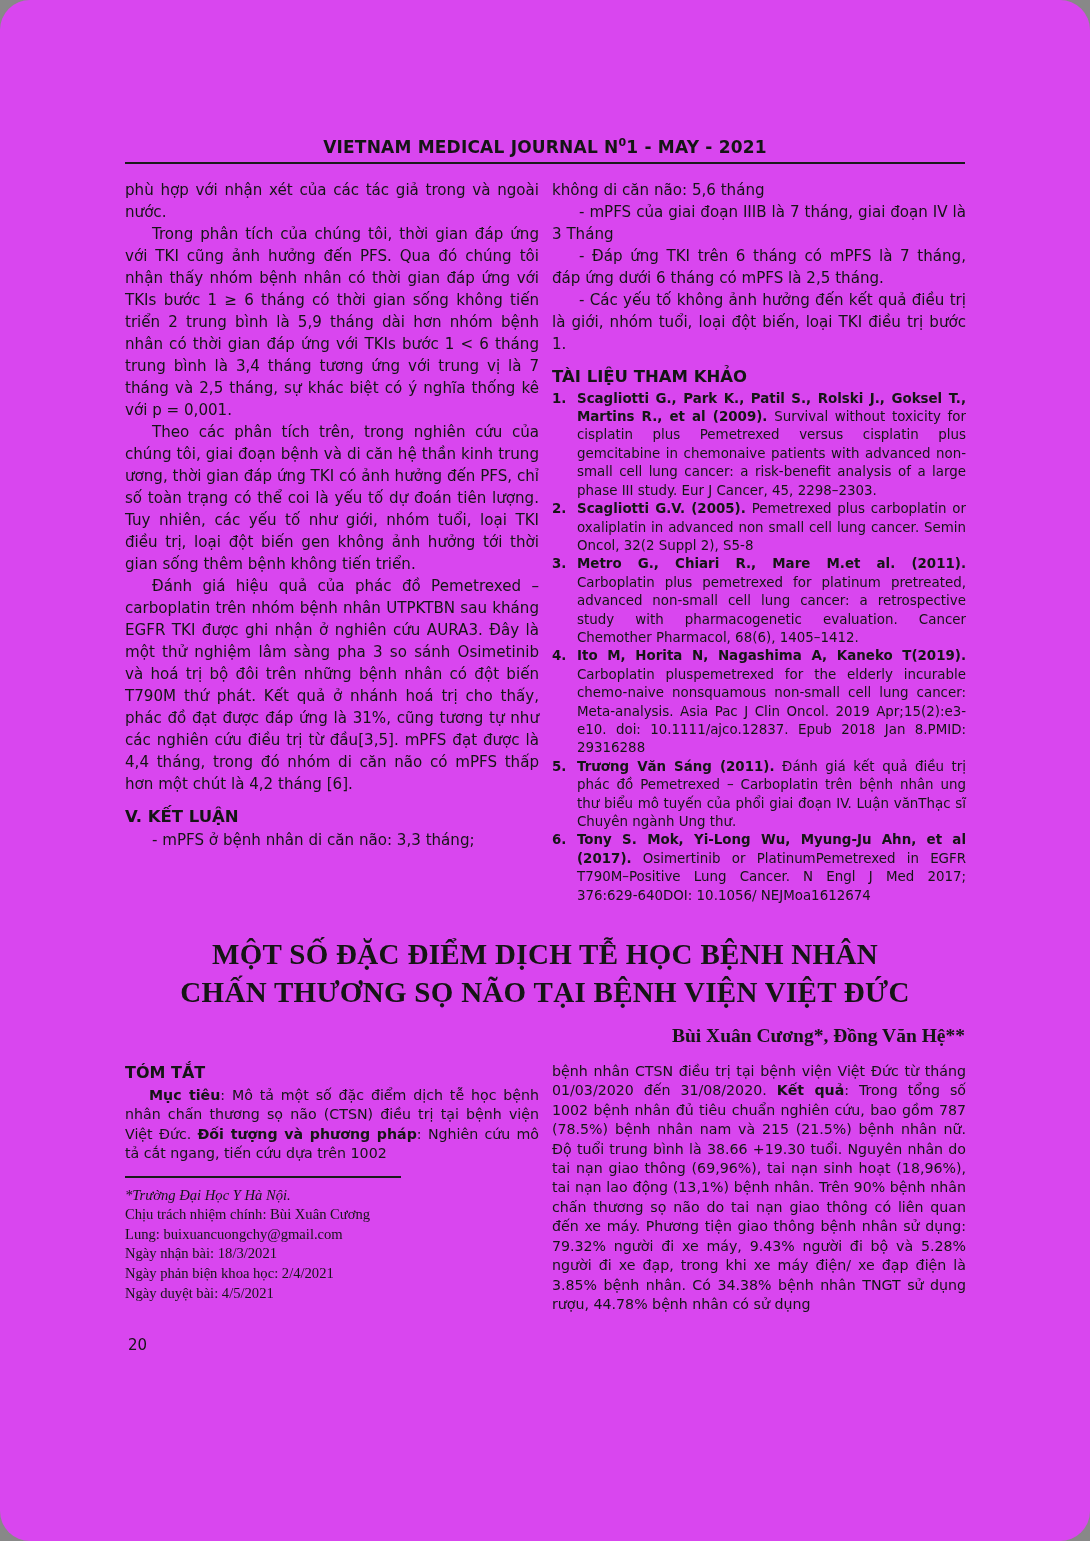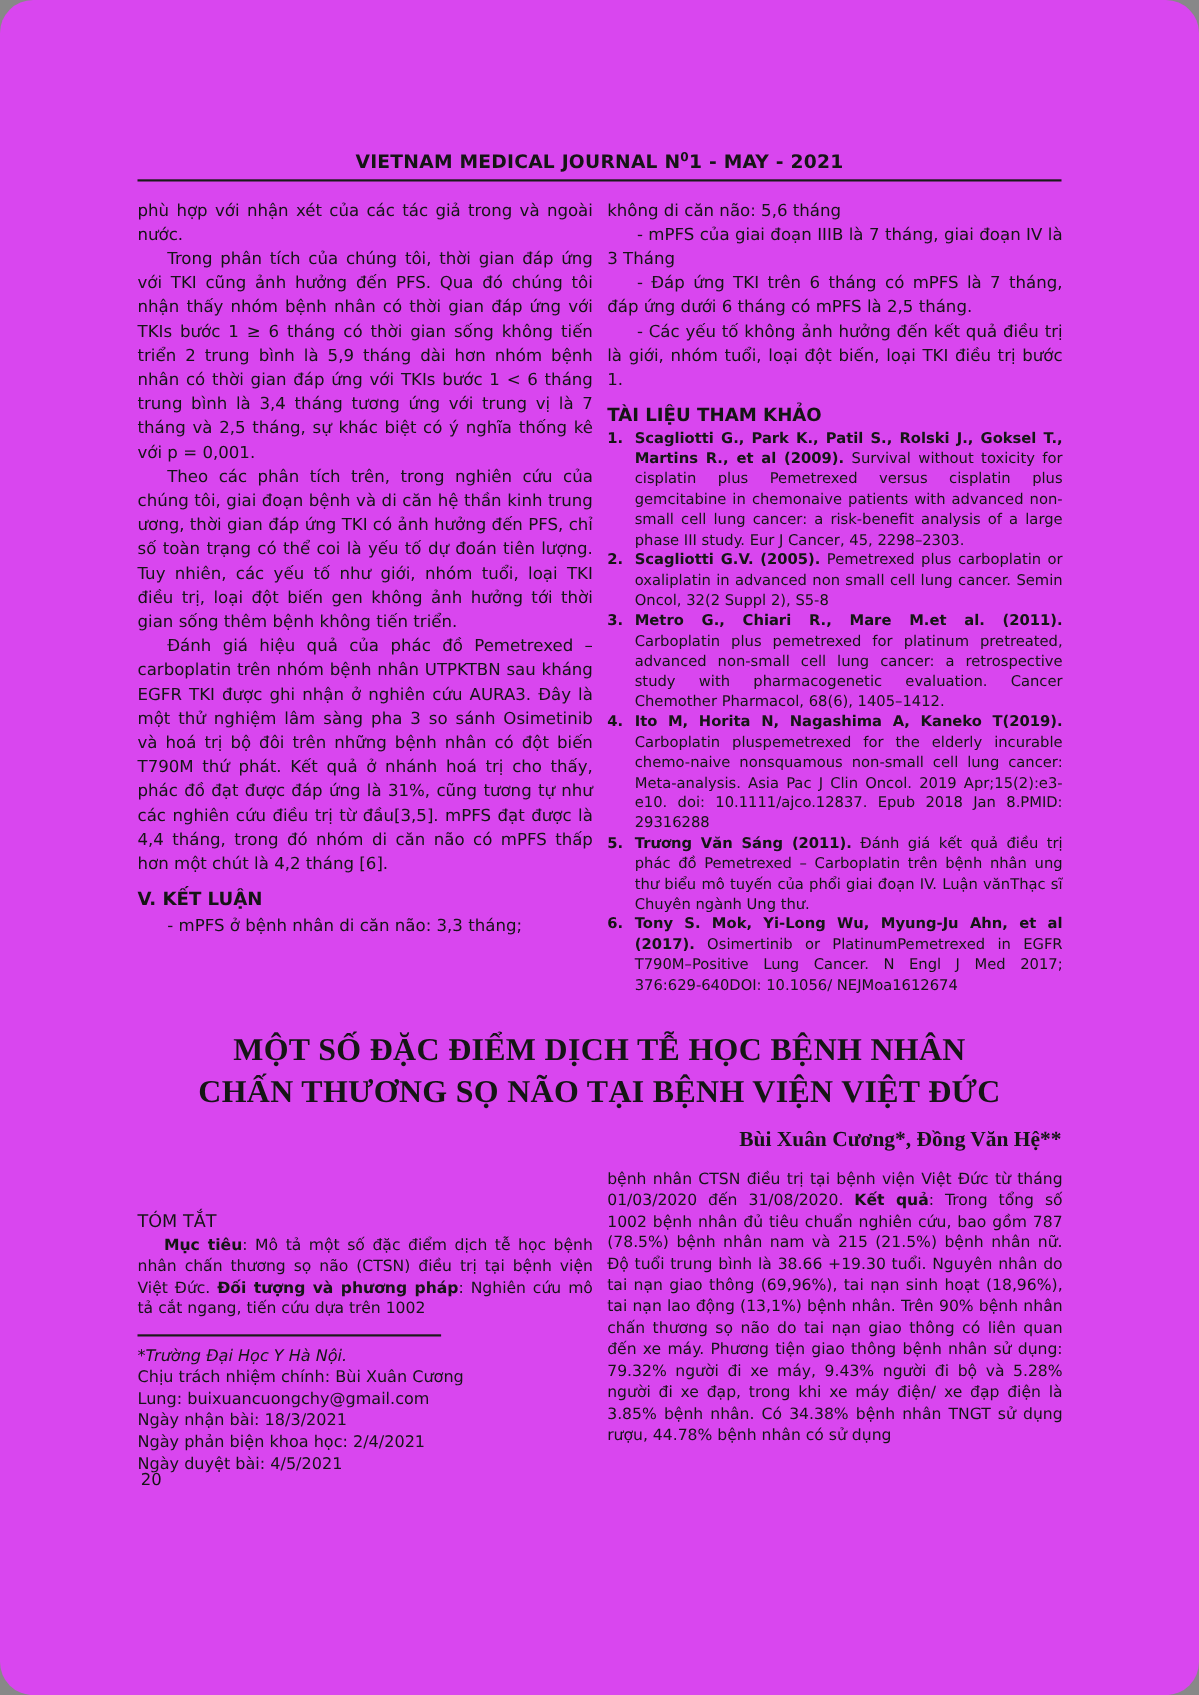--- a/index.html
+++ b/index.html
@@ -67,35 +67,34 @@
   .authors {
     font-family:"Liberation Serif", serif;
     font-weight:bold;
     font-size:19.5px;
     text-align:right;
     margin-top:14px;
   }
   .cols.article2 { margin-top:15px; }
   .abstract-heading {
     font-family:"DejaVu Sans", sans-serif;
-    font-weight:normal;
+    font-weight:bold;
     font-size:16px;
     line-height:21px;
     margin-bottom:3px;
-    margin-top:36px;
   }
   .abstract-p {
     font-size:14.2px;
     line-height:19.4px;
     text-align:justify;
   }
   .abstract-p.first-indent { text-indent:24px; }
   .abstract-p b { font-weight:bold; }
   
-  .footnote { margin-top:12px; }
+  .footnote { margin-top:12px;font-family:Liberation Serif, serif; }
   .fn-rule {
     width:276px;
     border:0;
     border-top:2px solid #1a1a1a;
     margin-bottom:8px;
   }
   .fn-line { font-size:14.6px; line-height:19.6px; }
   .fn-line.italic { font-style:italic; }
   
   .page-number {

